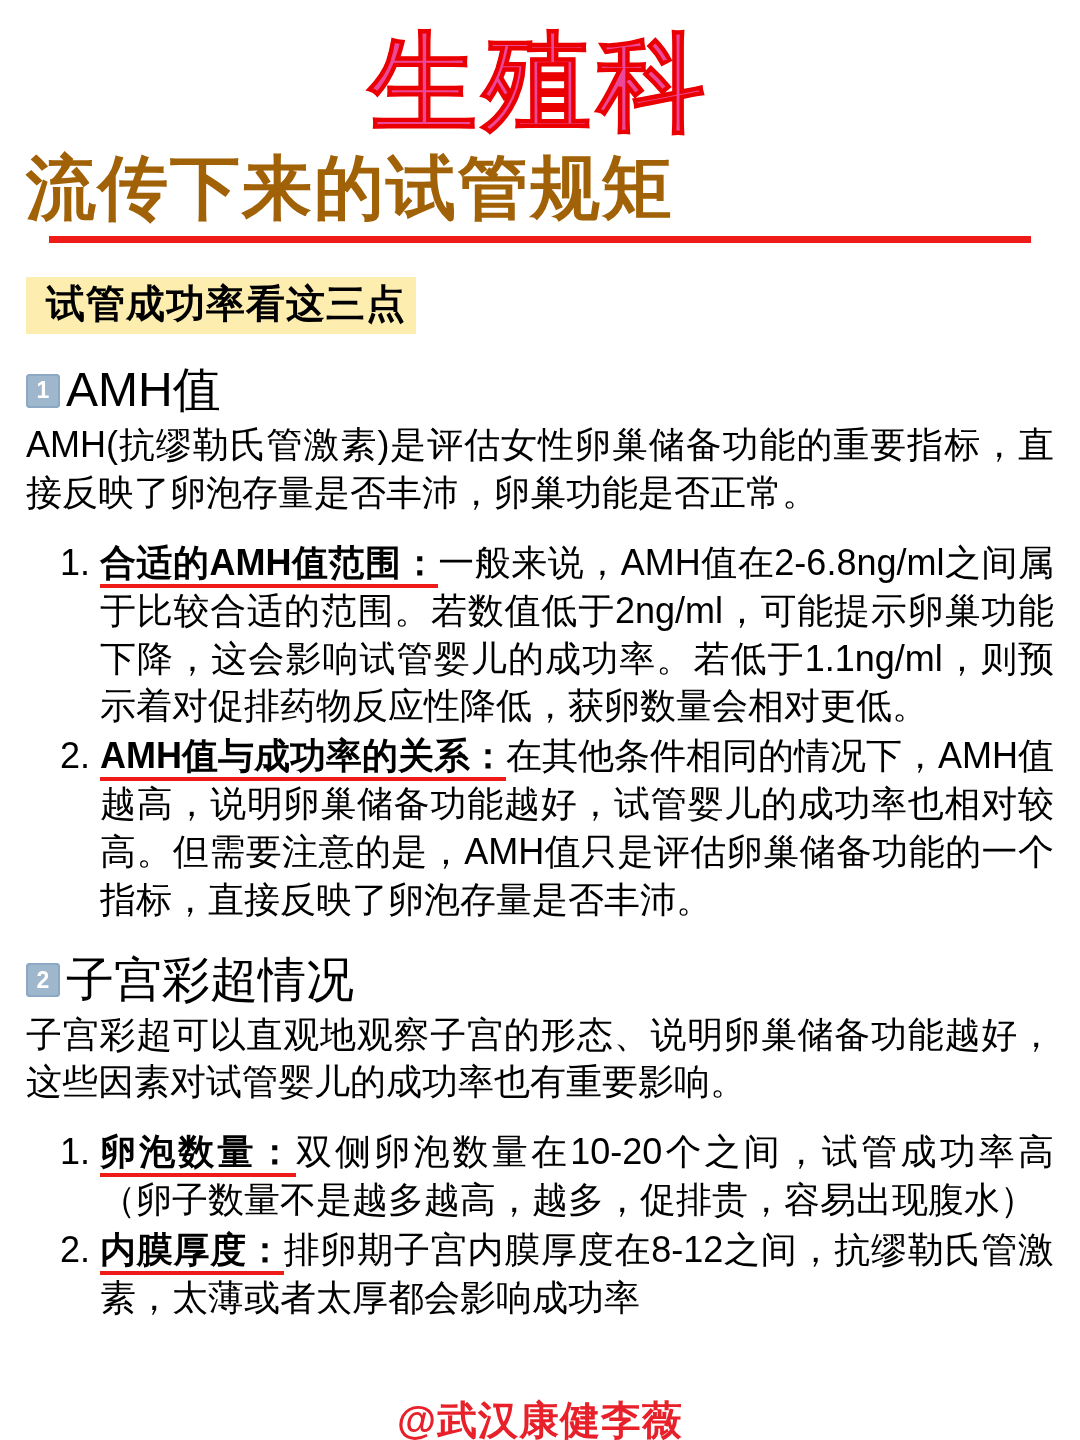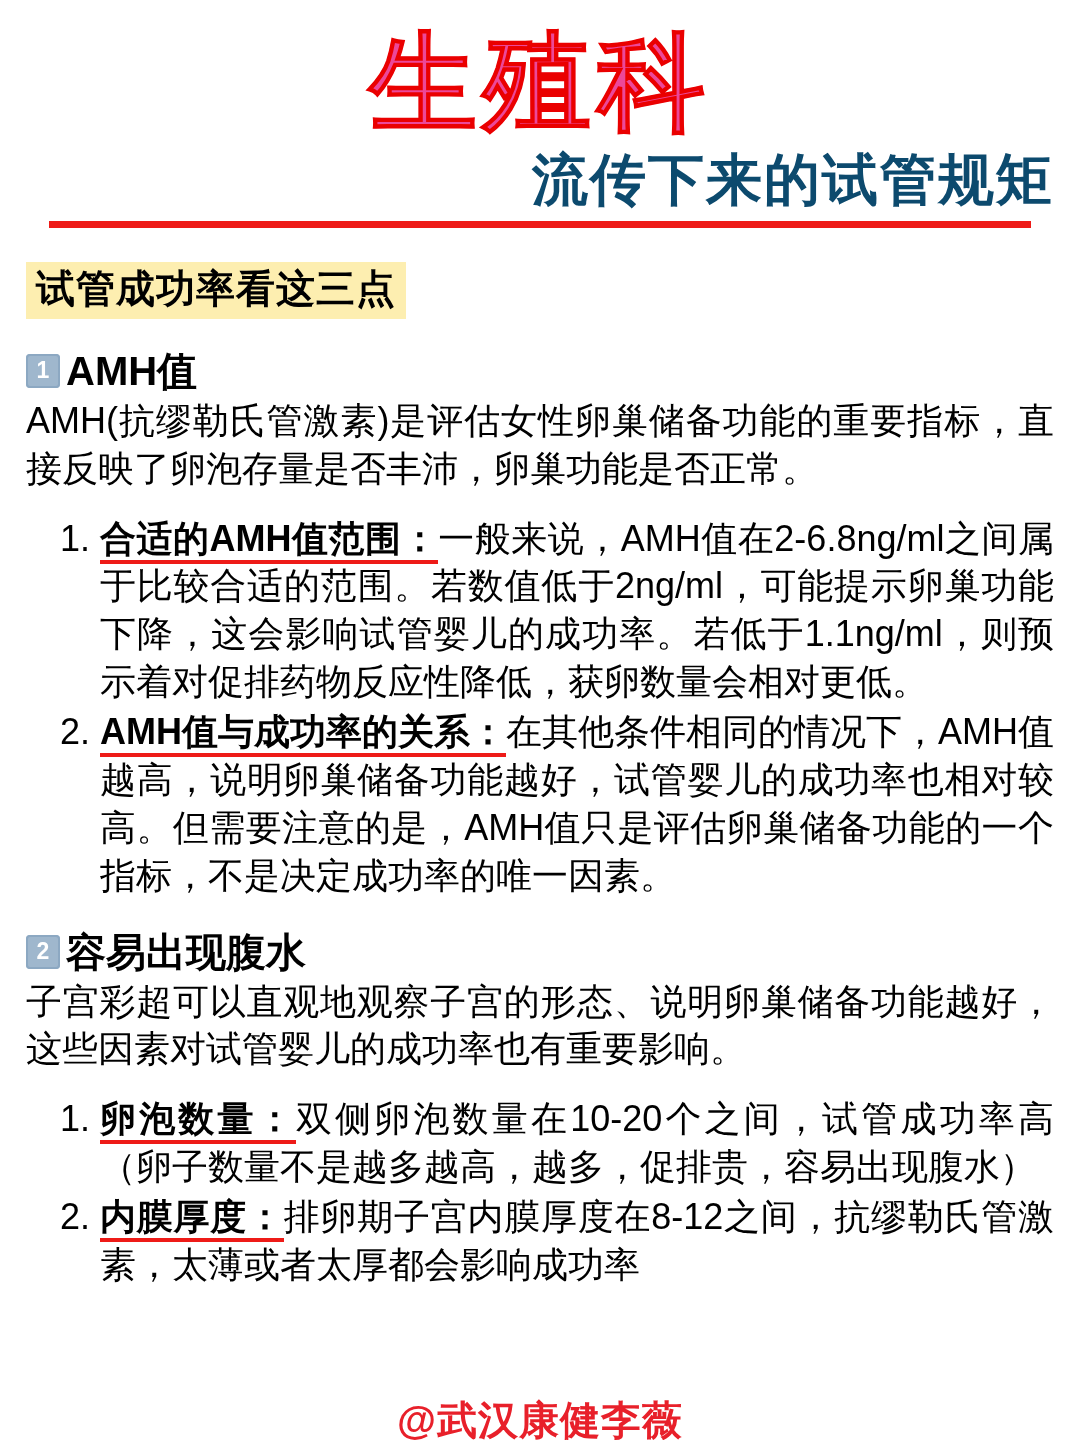--- a/index.html
+++ b/index.html
@@ -28,46 +28,46 @@
     color: #ec4899;
     font-family: "DejaVu Serif", "Liberation Serif", serif;
     font-weight: bold;
     font-size: 108px;
     line-height: 1.05;
     letter-spacing: 6px;
     margin: 26px 0 2px 0;
     -webkit-text-stroke: 1px #ea0000;
   }
   .title-sub {
-    text-align: right;
-    color: #0c4a6e;
+    text-align: left;
+    color: #a16207;
     font-family: "DejaVu Serif", "Liberation Serif", serif;
     font-weight: bold;
-    font-size: 56px;
+    font-size: 70px;
     line-height: 1.1;
     letter-spacing: 2px;
     margin: 10px 0 0 0;
   }
   .title-underline {
     height: 7px;
     background: #ee1b18;
     width: 982px;
     margin: 10px auto 0 auto;
   }
   
   .highlight-row {
     margin: 34px 0 0 0;
   }
   .highlight {
     display: inline-block;
     background: #fdeeb0;
     font-size: 39px;
     font-weight: bold;
     letter-spacing: 1px;
-    padding: 5px 10px 7px 10px;
+    padding: 5px 10px 7px 20px;
     line-height: 1.15;
   }
   
   .section {
     margin-top: 30px;
   }
   .sec-head {
     display: flex;
     align-items: center;
     gap: 6px;
@@ -80,22 +80,22 @@
     width: 34px;
     height: 34px;
     background: #9fb7cd;
     color: #ffffff;
     font-size: 23px;
     font-weight: bold;
     border-radius: 4px;
     box-shadow: inset 0 0 0 2px #8ca8c2;
   }
   .sec-title {
-    font-size: 40px;
-    font-weight: bold;
+    font-size: 48px;
+    font-weight: normal;
     letter-spacing: 0px;
     line-height: 1.1;
   }
   .para {
     font-size: 36px;
     line-height: 1.33;
     letter-spacing: 0px;
     text-align: justify;
     margin: 4px 0 0 0;
   }
@@ -150,29 +150,29 @@
     <div class="sec-head">
       <span class="numbox">1</span>
       <span class="sec-title">AMH值</span>
     </div>
     <div class="para">AMH(抗缪勒氏管激素)是评估女性卵巢储备功能的重要指标，直接反映了卵泡存量是否丰沛，卵巢功能是否正常。</div>
     <ol class="items">
       <li>
         <span class="lead">合适的AMH值范围：</span><span>一般来说，AMH值在2-6.8ng/ml之间属于比较合适的范围。若数值低于2ng/ml，可能提示卵巢功能下降，这会影响试管婴儿的成功率。若低于1.1ng/ml，则预示着对促排药物反应性降低，获卵数量会相对更低。</span>
       </li>
       <li>
-        <span class="lead">AMH值与成功率的关系：</span><span>在其他条件相同的情况下，AMH值越高，说明卵巢储备功能越好，试管婴儿的成功率也相对较高。但需要注意的是，AMH值只是评估卵巢储备功能的一个指标，不是决定成功率的唯一因素。</span>
+        <span class="lead">AMH值与成功率的关系：</span><span>在其他条件相同的情况下，AMH值越高，说明卵巢储备功能越好，试管婴儿的成功率也相对较高。但需要注意的是，AMH值只是评估卵巢储备功能的一个指标，直接反映了卵泡存量是否丰沛。</span>
       </li>
     </ol>
   </div>
 
   <div class="section">
     <div class="sec-head">
       <span class="numbox">2</span>
-      <span class="sec-title">容易出现腹水</span>
+      <span class="sec-title">子宫彩超情况</span>
     </div>
     <div class="para">子宫彩超可以直观地观察子宫的形态、说明卵巢储备功能越好，这些因素对试管婴儿的成功率也有重要影响。</div>
     <ol class="items tight">
       <li>
         <span class="lead">卵泡数量：</span><span>双侧卵泡数量在10-20个之间，试管成功率高（卵子数量不是越多越高，越多，促排贵，容易出现腹水）</span>
       </li>
       <li>
         <span class="lead">内膜厚度：</span><span>排卵期子宫内膜厚度在8-12之间，抗缪勒氏管激素，太薄或者太厚都会影响成功率</span>
       </li>
     </ol>

